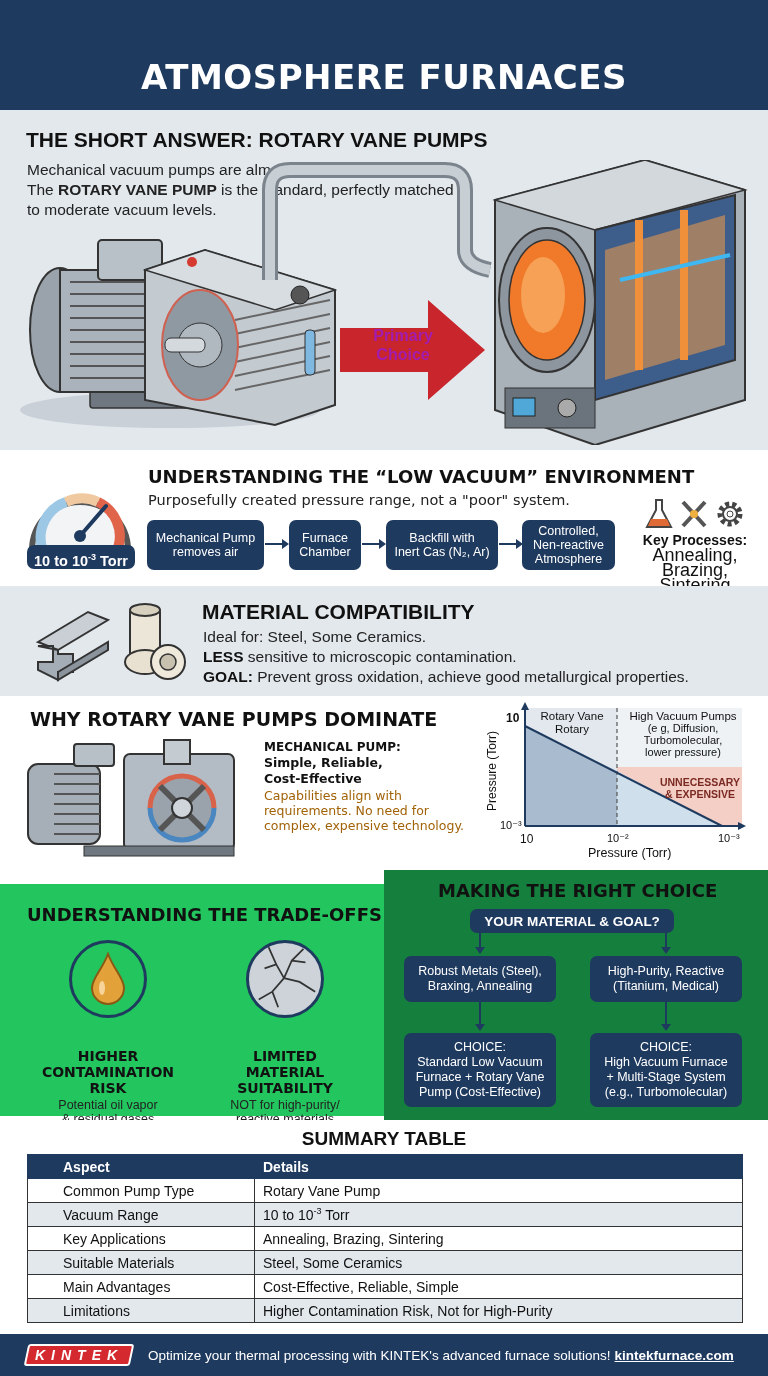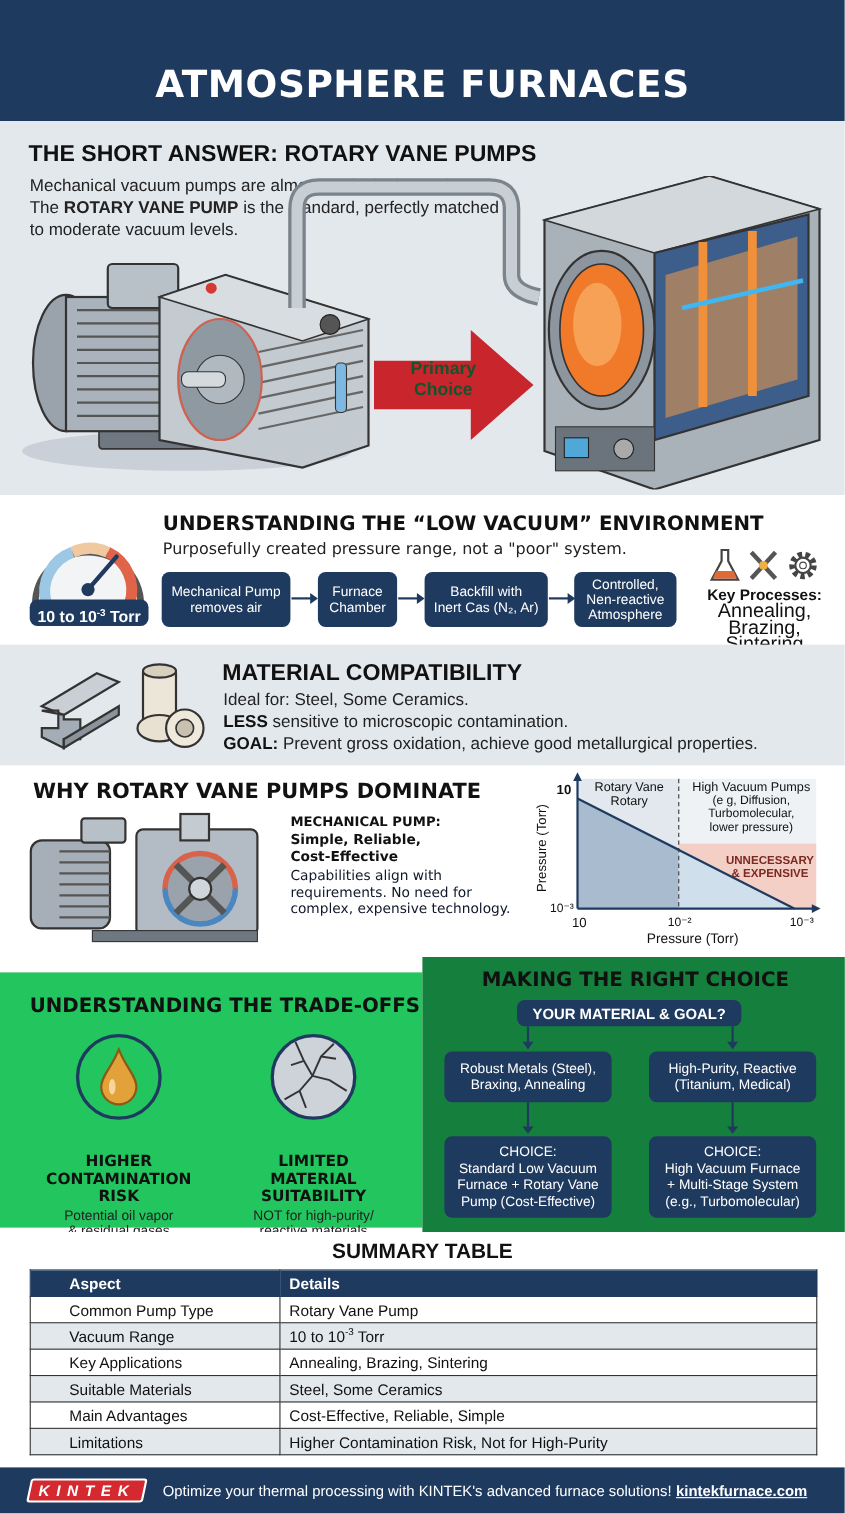--- a/index.html
+++ b/index.html
@@ -6,21 +6,21 @@
   body { width: 768px; height: 1376px; overflow: hidden; background: #ffffff; font-family: "Liberation Sans", "DejaVu Sans", sans-serif; color: #111; position: relative; }
   .header { position: absolute; left: 0; top: 0; width: 768px; height: 110px; background: #1f3a5f; color: #fff; text-align: center; display: flex; align-items: center; justify-content: center; }
   .header h1 { font-family: "DejaVu Sans", sans-serif; font-size: 34px; font-weight: bold; line-height: 44px; letter-spacing: 0.5px; text-transform: uppercase; }
 
   .sec1 { position: absolute; left: 0; top: 110px; width: 768px; height: 340px; background: #e3e8ed; }
   .sec1 h2 { position: absolute; left: 26px; top: 18px; font-size: 21px; font-weight: bold; color: #111; }
   .sec1 .intro { position: absolute; left: 27px; top: 50px; font-size: 15.5px; line-height: 20px; color: #222; width: 440px; }
   .sec1 .intro b { font-weight: bold; }
 
   .arrow-primary { position: absolute; left: 340px; top: 298px; width: 150px; height: 100px; }
-  .arrow-primary .label { position: absolute; left: 18px; top: 26px; width: 90px; text-align: center; color: #14532d; font-size: 16px; font-weight: bold; line-height: 19px; }
+  .arrow-primary .label { position: absolute; left: 18px; top: 26px; width: 90px; text-align: center; color: #a21caf; font-size: 16px; font-weight: bold; line-height: 19px; }
 
   .sec2 { position: absolute; left: 0; top: 450px; width: 768px; height: 132px; background: #ffffff; }
   .sec2 h2 { position: absolute; left: 148px; top: 16px; font-family: "DejaVu Sans", sans-serif; font-size: 18px; font-weight: bold; }
   .sec2 .sub { position: absolute; left: 148px; top: 42px; font-family: "DejaVu Sans", sans-serif; font-size: 14.5px; color: #222; }
   .gauge { position: absolute; left: 24px; top: 20px; width: 112px; height: 100px; }
   .gauge-label { position: absolute; left: 27px; top: 95px; width: 108px; height: 24px; background: #1f3a5f; border-radius: 7px; color: #fff; font-size: 14.5px; font-weight: bold; text-align: center; line-height: 24px; }
   .gauge-label sup { font-size: 9px; }
   .flow-box { position: absolute; top: 70px; height: 50px; background: #1f3a5f; border-radius: 7px; color: #fff; font-size: 12.5px; text-align: center; display: flex; align-items: center; justify-content: center; line-height: 14px; padding: 0 4px; }
   .flow-arrow { position: absolute; top: 93px; height: 2px; background: #1f3a5f; }
   .flow-arrow::after { content: ""; position: absolute; right: -2px; top: -4px; border-left: 7px solid #1f3a5f; border-top: 5px solid transparent; border-bottom: 5px solid transparent; }
@@ -32,21 +32,21 @@
   .sec3 { position: absolute; left: 0; top: 586px; width: 768px; height: 110px; background: #e3e8ed; }
   .sec3 h2 { position: absolute; left: 202px; top: 14px; font-size: 21px; font-weight: bold; }
   .sec3 .line { position: absolute; left: 203px; font-size: 15.5px; color: #222; }
   .sec3 .line b { font-weight: bold; color: #111; }
 
   .sec4 { position: absolute; left: 0; top: 696px; width: 768px; height: 168px; background: #ffffff; }
   .sec4 h2 { position: absolute; left: 30px; top: 12px; font-family: "DejaVu Sans", sans-serif; font-size: 19px; font-weight: bold; }
   .sec4 .mech { position: absolute; left: 264px; top: 44px; width: 210px; font-family: "DejaVu Sans", sans-serif; }
   .sec4 .mech .t { font-size: 12px; font-weight: bold; }
   .sec4 .mech .s { font-size: 12.5px; font-weight: bold; line-height: 15px; margin-top: 1px; }
-  .sec4 .mech .d { font-size: 12.5px; line-height: 15px; margin-top: 2px; color: #0f172a; }
+  .sec4 .mech .d { font-size: 12.5px; line-height: 15px; margin-top: 2px; color: #a16207; }
   .chart { position: absolute; left: 470px; top: 0; width: 298px; height: 168px; }
 
   .sec5 { position: absolute; left: 0; top: 884px; width: 384px; height: 232px; background: #22c55e; }
   .sec5 h2 { position: absolute; left: 27px; top: 20px; font-family: "DejaVu Sans", sans-serif; font-size: 18px; font-weight: bold; }
   .trade { position: absolute; top: 56px; width: 140px; text-align: center; }
   .trade .circle { width: 78px; height: 78px; border-radius: 50%; border: 3px solid #1f3a5f; margin: 0 auto; display: flex; align-items: center; justify-content: center; overflow: hidden; }
   .trade .t { font-family: "DejaVu Sans", sans-serif; font-size: 14px; font-weight: bold; line-height: 16px; margin-top: 30px; }
   .trade .d { font-size: 12.5px; line-height: 14px; margin-top: 2px; color: #222; }
 
   .sec6 { position: absolute; left: 384px; top: 870px; width: 404px; height: 250px; background: #15803d; }

